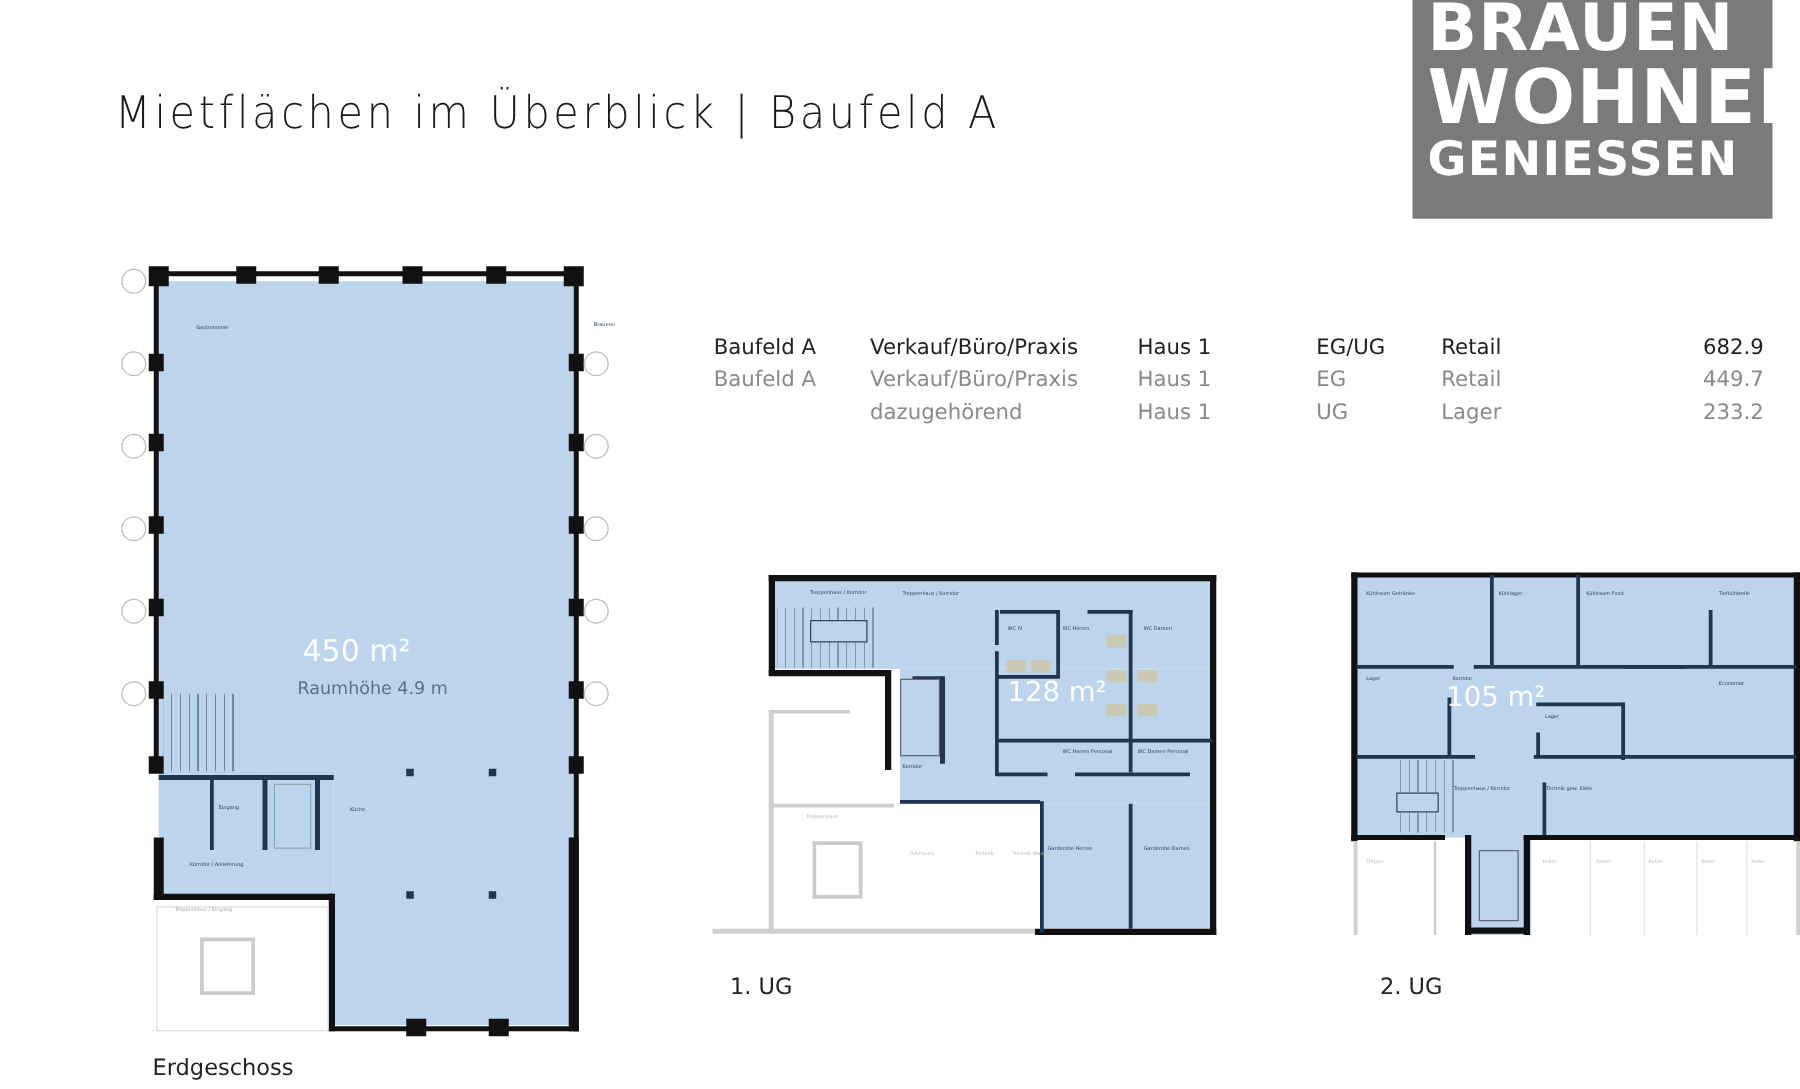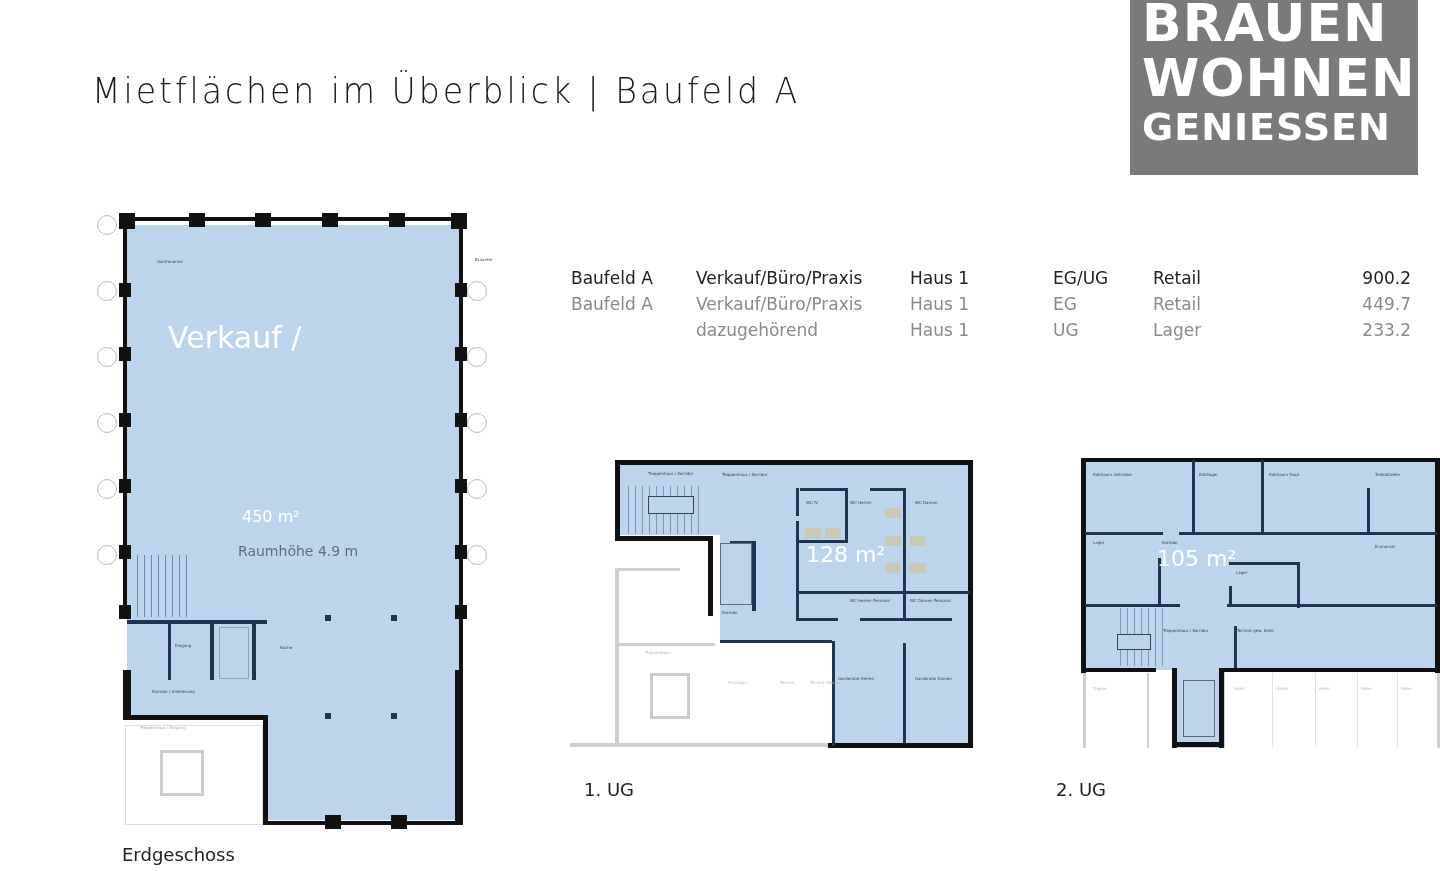--- a/index.html
+++ b/index.html
@@ -4,21 +4,21 @@
 <style>
   html, body { margin:0; padding:0; }
   body { width:1440px; height:871px; background:#ffffff; position:relative; overflow:hidden;
          font-family:"Liberation Sans", "DejaVu Sans", sans-serif; color:#1a1a1a; }
   .abs { position:absolute; }
   .title { left:92px; top:70px; font-size:36px; letter-spacing:3.2px; font-weight:300; color:#1a1a1a;
            font-family:"DejaVu Sans", sans-serif; transform:scaleX(0.92); transform-origin:left top; }
   .logo { left:1130px; top:0px; width:288px; height:175px; background:#7a7a7a; }
   .logo div { color:#ffffff; font-family:"DejaVu Sans", sans-serif; font-weight:bold; text-align:left; padding-left:12px; }
   .logo .l1 { font-size:52px; line-height:58px; letter-spacing:1px; margin-top:-6px; }
-  .logo .l2 { font-size:52px; line-height:52px; letter-spacing:1px; }
+  .logo .l2 { font-size:60px; line-height:52px; letter-spacing:1px; }
   .logo .l3 { font-size:38px; line-height:46px; letter-spacing:1px; }
 
   .tbl { left:568px; top:252px; width:845px; }
   .tbl-head-bg { height:50px; background:linear-gradient(#efefef,#f7f7f7); border-bottom:2px solid #444; position:relative; }
   .tbl-row { position:relative; height:26px; font-size:17px; font-family:"DejaVu Sans", sans-serif; }
   .tbl .cell { position:absolute; white-space:nowrap; }
   .hdr .cell { font-weight:bold; font-size:16px; bottom:2px; }
   .r1 { color:#222; }
   .r2, .r3 { color:#8a8a8a; }
   .c0 { left:3px; } .c1 { left:128px; } .c2 { left:342px; } .c3 { left:485px; } .c4 { left:585px; } .c5 { right:2px; text-align:right; }
@@ -48,21 +48,21 @@
 </div>
 
 <div class="abs tbl">
   <div style="height:16px"></div>
   <div class="tbl-row r1">
     <span class="cell c0">Baufeld A</span>
     <span class="cell c1">Verkauf/Büro/Praxis</span>
     <span class="cell c2">Haus 1</span>
     <span class="cell c3">EG/UG</span>
     <span class="cell c4">Retail</span>
-    <span class="cell c5">900.2</span>
+    <span class="cell c5">682.9</span>
   </div>
   <div class="tbl-row r2">
     <span class="cell c0">Baufeld A</span>
     <span class="cell c1">Verkauf/Büro/Praxis</span>
     <span class="cell c2">Haus 1</span>
     <span class="cell c3">EG</span>
     <span class="cell c4">Retail</span>
     <span class="cell c5">449.7</span>
   </div>
   <div class="tbl-row r3">
@@ -141,23 +141,22 @@
   <div class="dot" style="left:296px; top:518px;"></div>
 
   <div class="tiny" style="left:62px; top:64px;">Gastronomie</div>
   <div class="tiny" style="left:380px; top:62px;">Brauerei</div>
   <div class="tiny" style="left:80px; top:448px;">Eingang</div>
   <div class="tiny" style="left:185px; top:450px;">Küche</div>
   <div class="tiny" style="left:57px; top:494px;">Korridor / Anlieferung</div>
   <div class="tiny" style="left:45px; top:530px; color:#aaa;">Treppenhaus / Eingang</div>
 
   <div class="bigtxt" style="left:73px; top:120px; font-size:30px; line-height:45px;">
-    <div>Verkauf /</div>
-  </div>
-  <div class="bigtxt" style="left:147px; top:312px; font-size:16px;">450 m²</div>
+  </div>
+  <div class="bigtxt" style="left:147px; top:312px; font-size:24px;">450 m²</div>
   <div class="bigtxt" style="left:143px; top:348px; font-size:14px; color:#5d6f85;">Raumhöhe 4.9 m</div>
 </div>
 <div class="caption" style="left:122px; top:844px;">Erdgeschoss</div>
 
 <div class="plan" style="left:570px; top:458px; width:405px; height:290px;">
 
   <div class="grey" style="left:0px; top:285px; width:260px; height:4px;"></div>
   <div class="grey" style="left:45px; top:110px; width:4px; height:178px;"></div>
   <div class="grey" style="left:45px; top:110px; width:65px; height:3px;"></div>
   <div class="grey" style="left:45px; top:185px; width:100px; height:3px;"></div>
@@ -274,13 +273,13 @@
   <div class="tiny" style="left:158px; top:170px;">Technik gew. Kälte</div>
   <div class="tiny" style="left:14px; top:228px; color:#bbb;">Treppe</div>
   <div class="tiny" style="left:155px; top:228px; color:#bbb;">Keller</div>
   <div class="tiny" style="left:198px; top:228px; color:#bbb;">Keller</div>
   <div class="tiny" style="left:240px; top:228px; color:#bbb;">Keller</div>
   <div class="tiny" style="left:282px; top:228px; color:#bbb;">Keller</div>
   <div class="tiny" style="left:322px; top:228px; color:#bbb;">Keller</div>
 
   <div class="bigtxt" style="left:78px; top:88px; font-size:22px;">105 m²</div>
 </div>
-<div class="caption" style="left:1056px; top:779px;">2. UG</div>
+<div class="caption" style="left:1104px; top:779px;">2. UG</div>
 
 </body></html>

